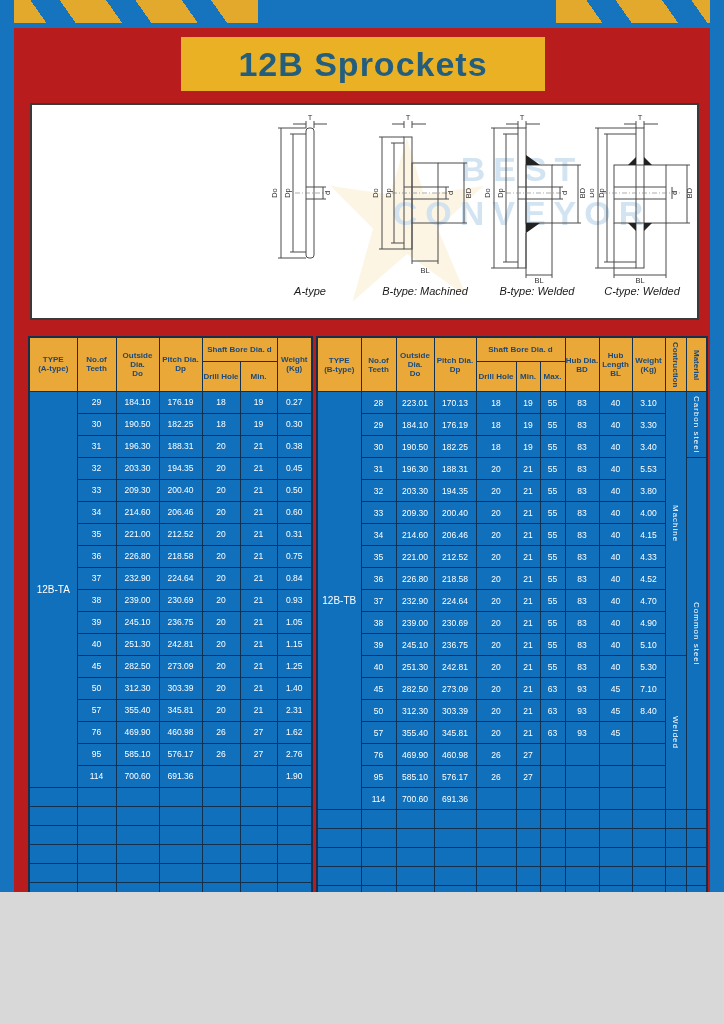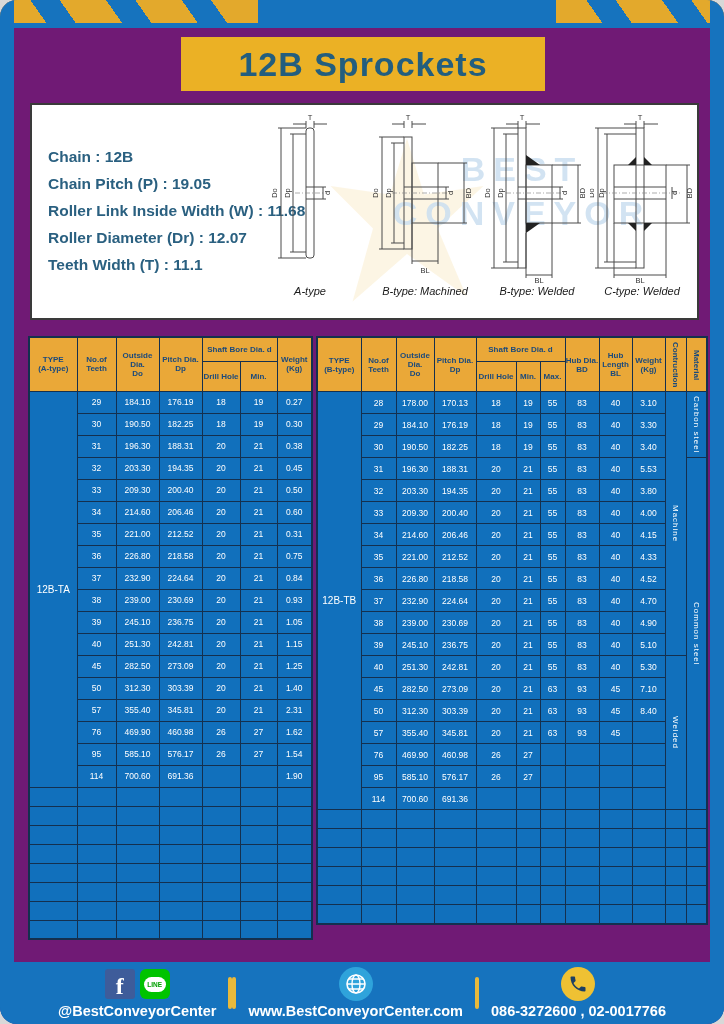--- a/index.html
+++ b/index.html
@@ -1,17 +1,17 @@
 <!DOCTYPE html>
 <html><head>
 <meta charset="utf-8">
 <style>
   html,body{margin:0;padding:0;background:#d8d8d8;}
-  .sheet{position:relative;width:724px;height:1024px;background:#701a75;overflow:hidden;
-         font-family:"Liberation Sans",sans-serif;border-radius:17px;}
+  .sheet{position:relative;width:724px;height:892px;background:#b91c1c;overflow:hidden;
+         font-family:"Liberation Sans",sans-serif;}
   
   .top-bar{position:absolute;left:0;top:0;width:724px;height:28px;background:#1673BE;}
   .stripes{position:absolute;top:0;height:23px;
            background:repeating-linear-gradient(55deg,#E3A92C 0 38px,#1673BE 38px 62px);}
   .stripes.left{left:0;width:258px;}
   .stripes.right{left:556px;width:168px;}
   .side{position:absolute;top:0;width:14px;height:1024px;background:#1673BE;}
   .side.l{left:0;} .side.r{left:710px;}
   
   .banner{position:absolute;left:181px;top:37px;width:364px;height:54px;background:#EBB125;
@@ -79,27 +79,20 @@
 
   <div class="spec-box">
     <svg class="wm-star" width="170" height="170" viewBox="0 0 100 100">
       <polygon points="50,2 60,35 95,30 68,55 85,95 50,70 18,98 30,55 5,30 40,35" fill="#F6DEA6" opacity="0.55"></polygon>
     </svg>
     <div class="watermark">
       <div>BEST</div>
       <div>CONVEYOR</div>
     </div>
 
-    <div class="specs">
-      <div class="spec-line">Chain : 12B</div>
-      <div class="spec-line">Chain Pitch (P) : 19.05</div>
-      <div class="spec-line">Roller Link Inside Width (W) : 11.68</div>
-      <div class="spec-line">Roller Diameter (Dr) : 12.07</div>
-      <div class="spec-line">Teeth Width (T) : 11.1</div>
-    </div>
 
     <div class="draw" style="left:233px;width:90px;">
       <svg width="90" height="170" viewBox="0 0 90 170">
         <text class="dtext" x="45" y="7" text-anchor="middle">T</text>
         <path class="dline" d="M28 11 L41 11 M49 11 L62 11 M41 15 L41 8 M49 15 L49 8"></path>
         <rect class="dline" x="41" y="15" width="8" height="130" rx="3"></rect>
         <path class="dline" d="M41 74 L49 74 M41 86 L49 86"></path>
         <path class="dcenter" d="M30 80 L62 80"></path>
         <path class="dline" d="M16 15 L16 145 M13 15 L41 15 M13 145 L41 145"></path>
         <text class="dtext" transform="rotate(-90 12 80)" x="12" y="80" text-anchor="middle">Do</text>
@@ -353,21 +346,21 @@
           <td>26</td>
           <td>27</td>
           <td>1.62</td>
         </tr>
         <tr>
           <td>95</td>
           <td>585.10</td>
           <td>576.17</td>
           <td>26</td>
           <td>27</td>
-          <td>1.54</td>
+          <td>2.76</td>
         </tr>
         <tr>
           <td>114</td>
           <td>700.60</td>
           <td>691.36</td>
           <td></td>
           <td></td>
           <td>1.90</td>
         </tr>
         <tr class="empty-row">
@@ -499,21 +492,21 @@
       <tr class="h2">
         <th>Drill Hole</th>
         <th>Min.</th>
         <th>Max.</th>
       </tr>
     </thead>
     <tbody id="tbodyB">
         <tr>
           <td rowspan="19" class="type-cell">12B-TB</td>
           <td>28</td>
-          <td>178.00</td>
+          <td>223.01</td>
           <td>170.13</td>
           <td>18</td>
           <td>19</td>
           <td>55</td>
           <td>83</td>
           <td>40</td>
           <td>3.10</td>
           <td rowspan="12" class="vert-cell">Machine</td>
           <td rowspan="3" class="vert-cell">Carbon steel</td>
         </tr>

